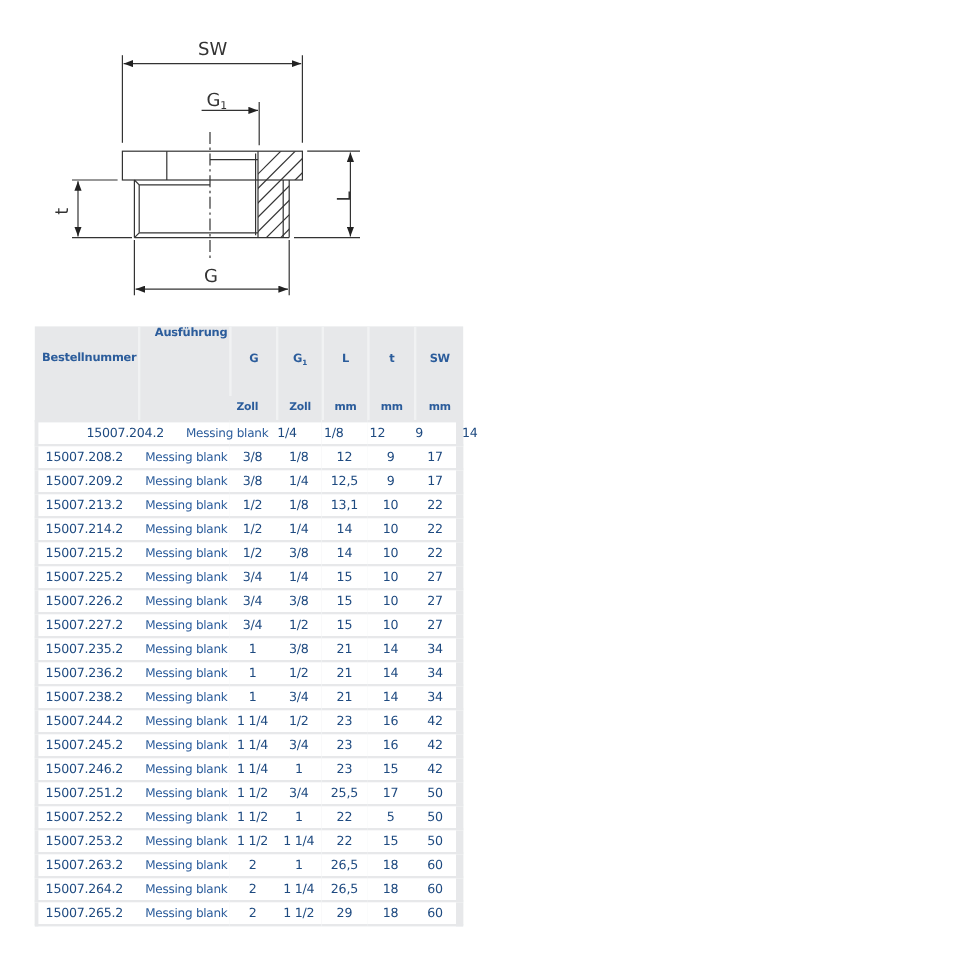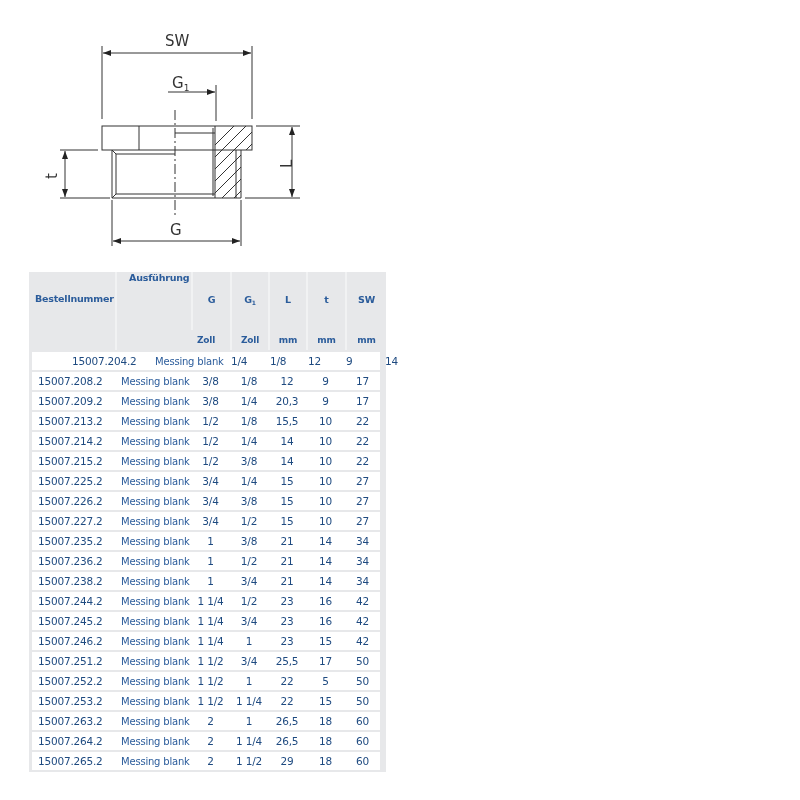--- a/index.html
+++ b/index.html
@@ -168,30 +168,30 @@
           <td>1/8</td>
           <td>12</td>
           <td>9</td>
           <td>17</td>
         </tr>
         <tr>
           <td>15007.209.2</td>
           <td class="exec">Messing blank</td>
           <td>3/8</td>
           <td>1/4</td>
-          <td>20,3</td>
+          <td>12,5</td>
           <td>9</td>
           <td>17</td>
         </tr>
         <tr>
           <td>15007.213.2</td>
           <td class="exec">Messing blank</td>
           <td>1/2</td>
           <td>1/8</td>
-          <td>15,5</td>
+          <td>13,1</td>
           <td>10</td>
           <td>22</td>
         </tr>
         <tr>
           <td>15007.214.2</td>
           <td class="exec">Messing blank</td>
           <td>1/2</td>
           <td>1/4</td>
           <td>14</td>
           <td>10</td>

